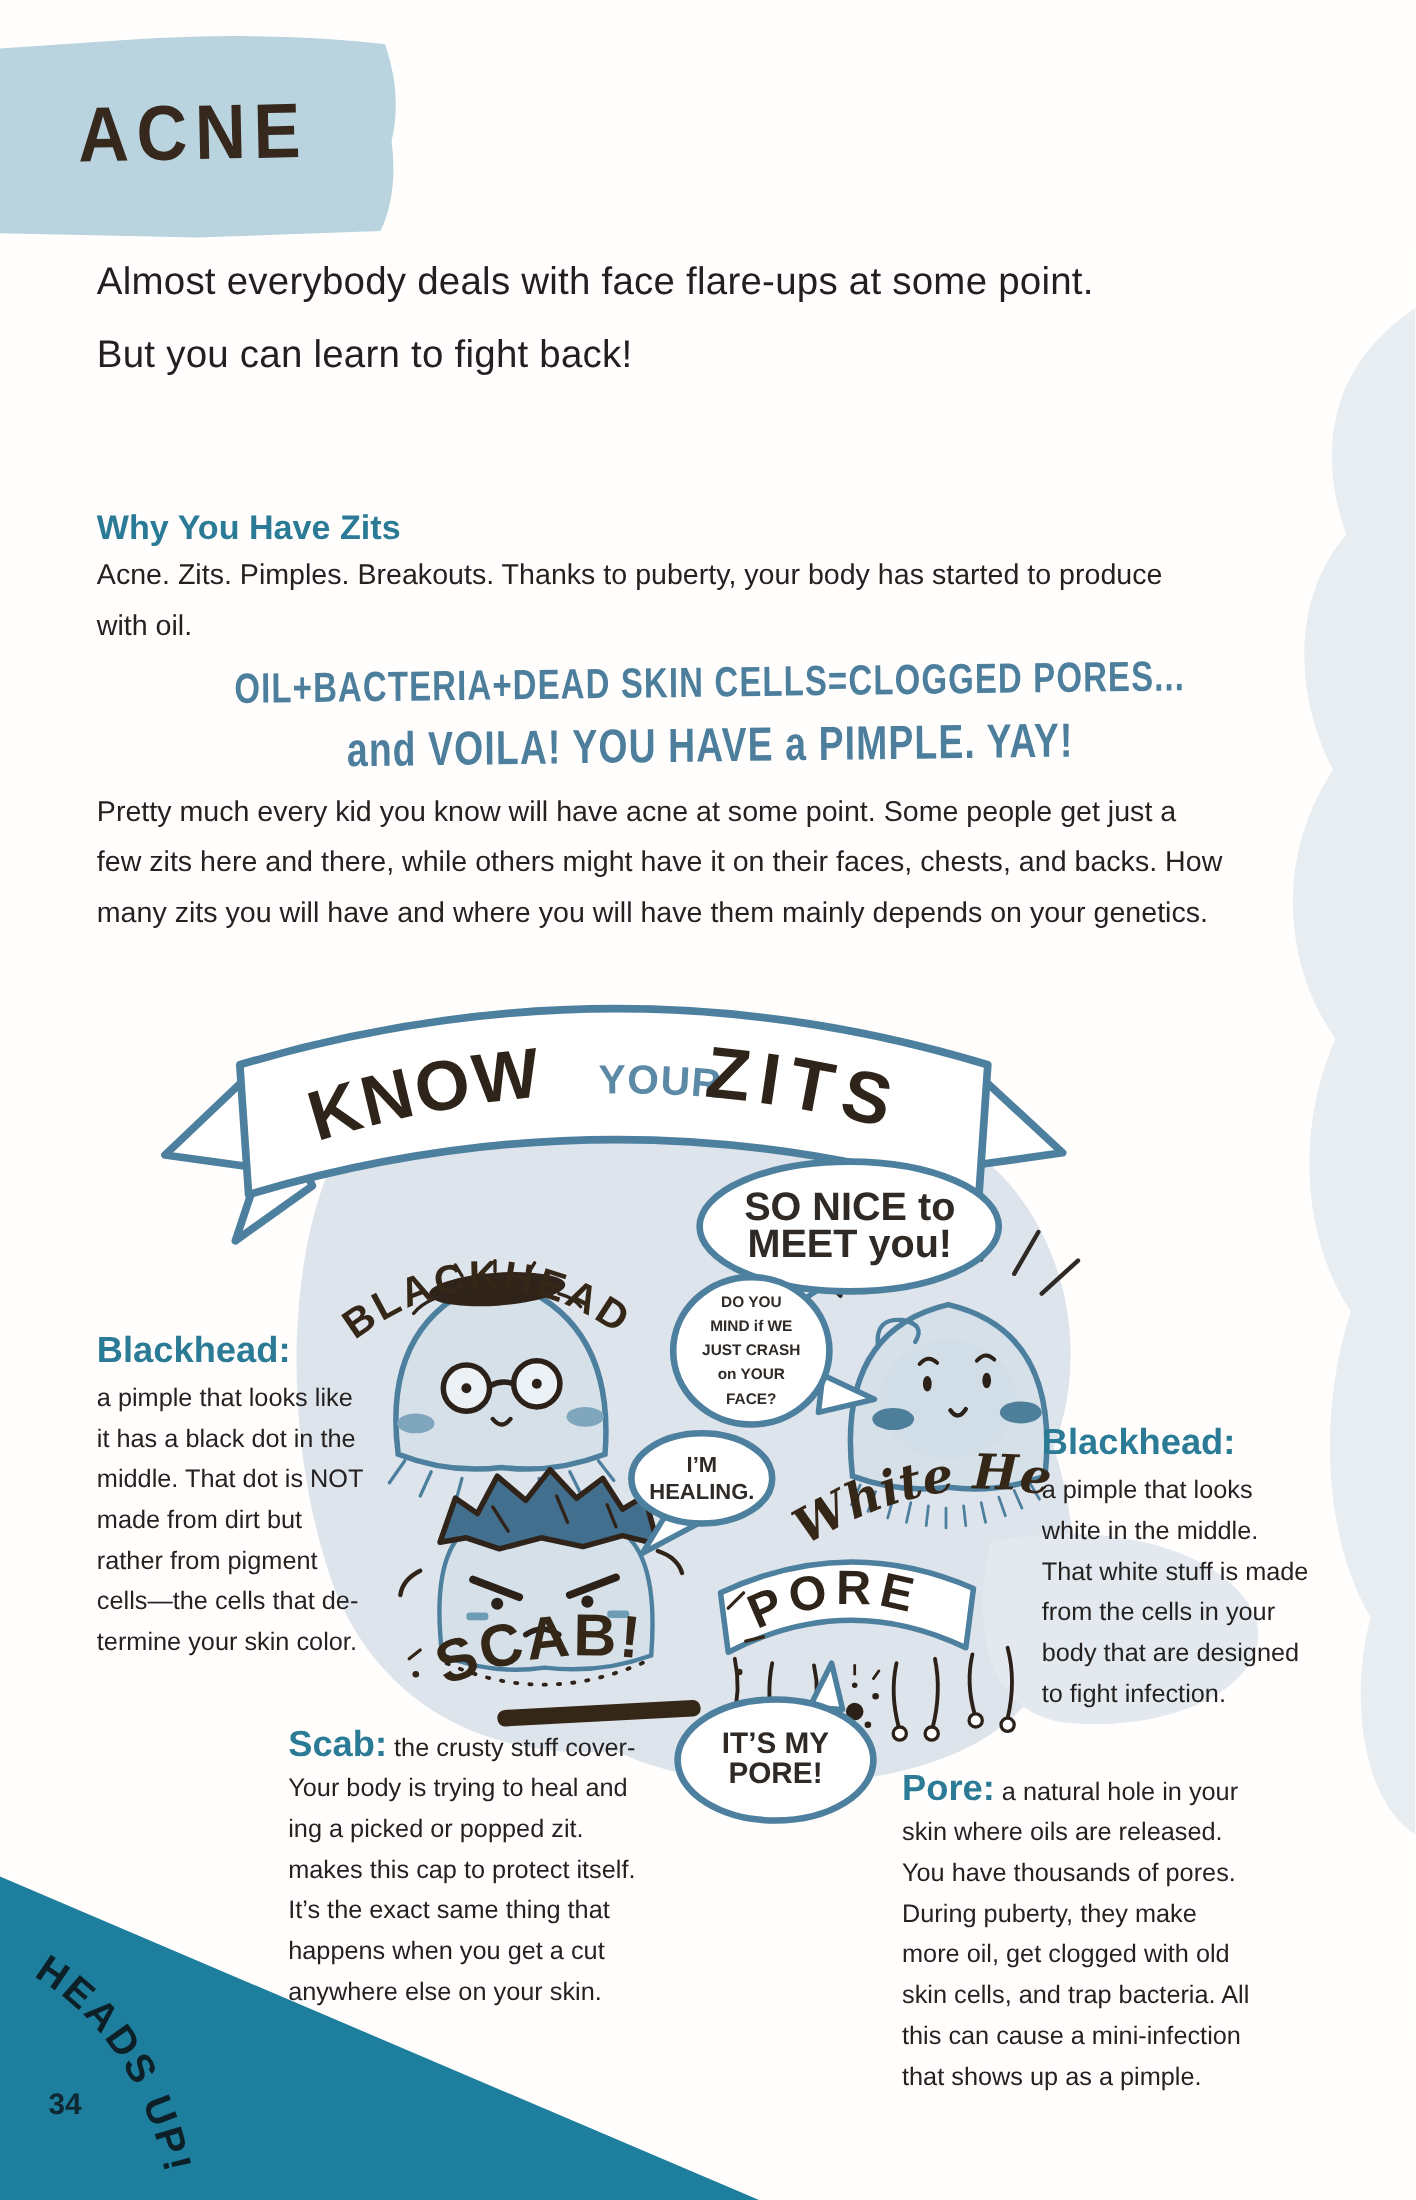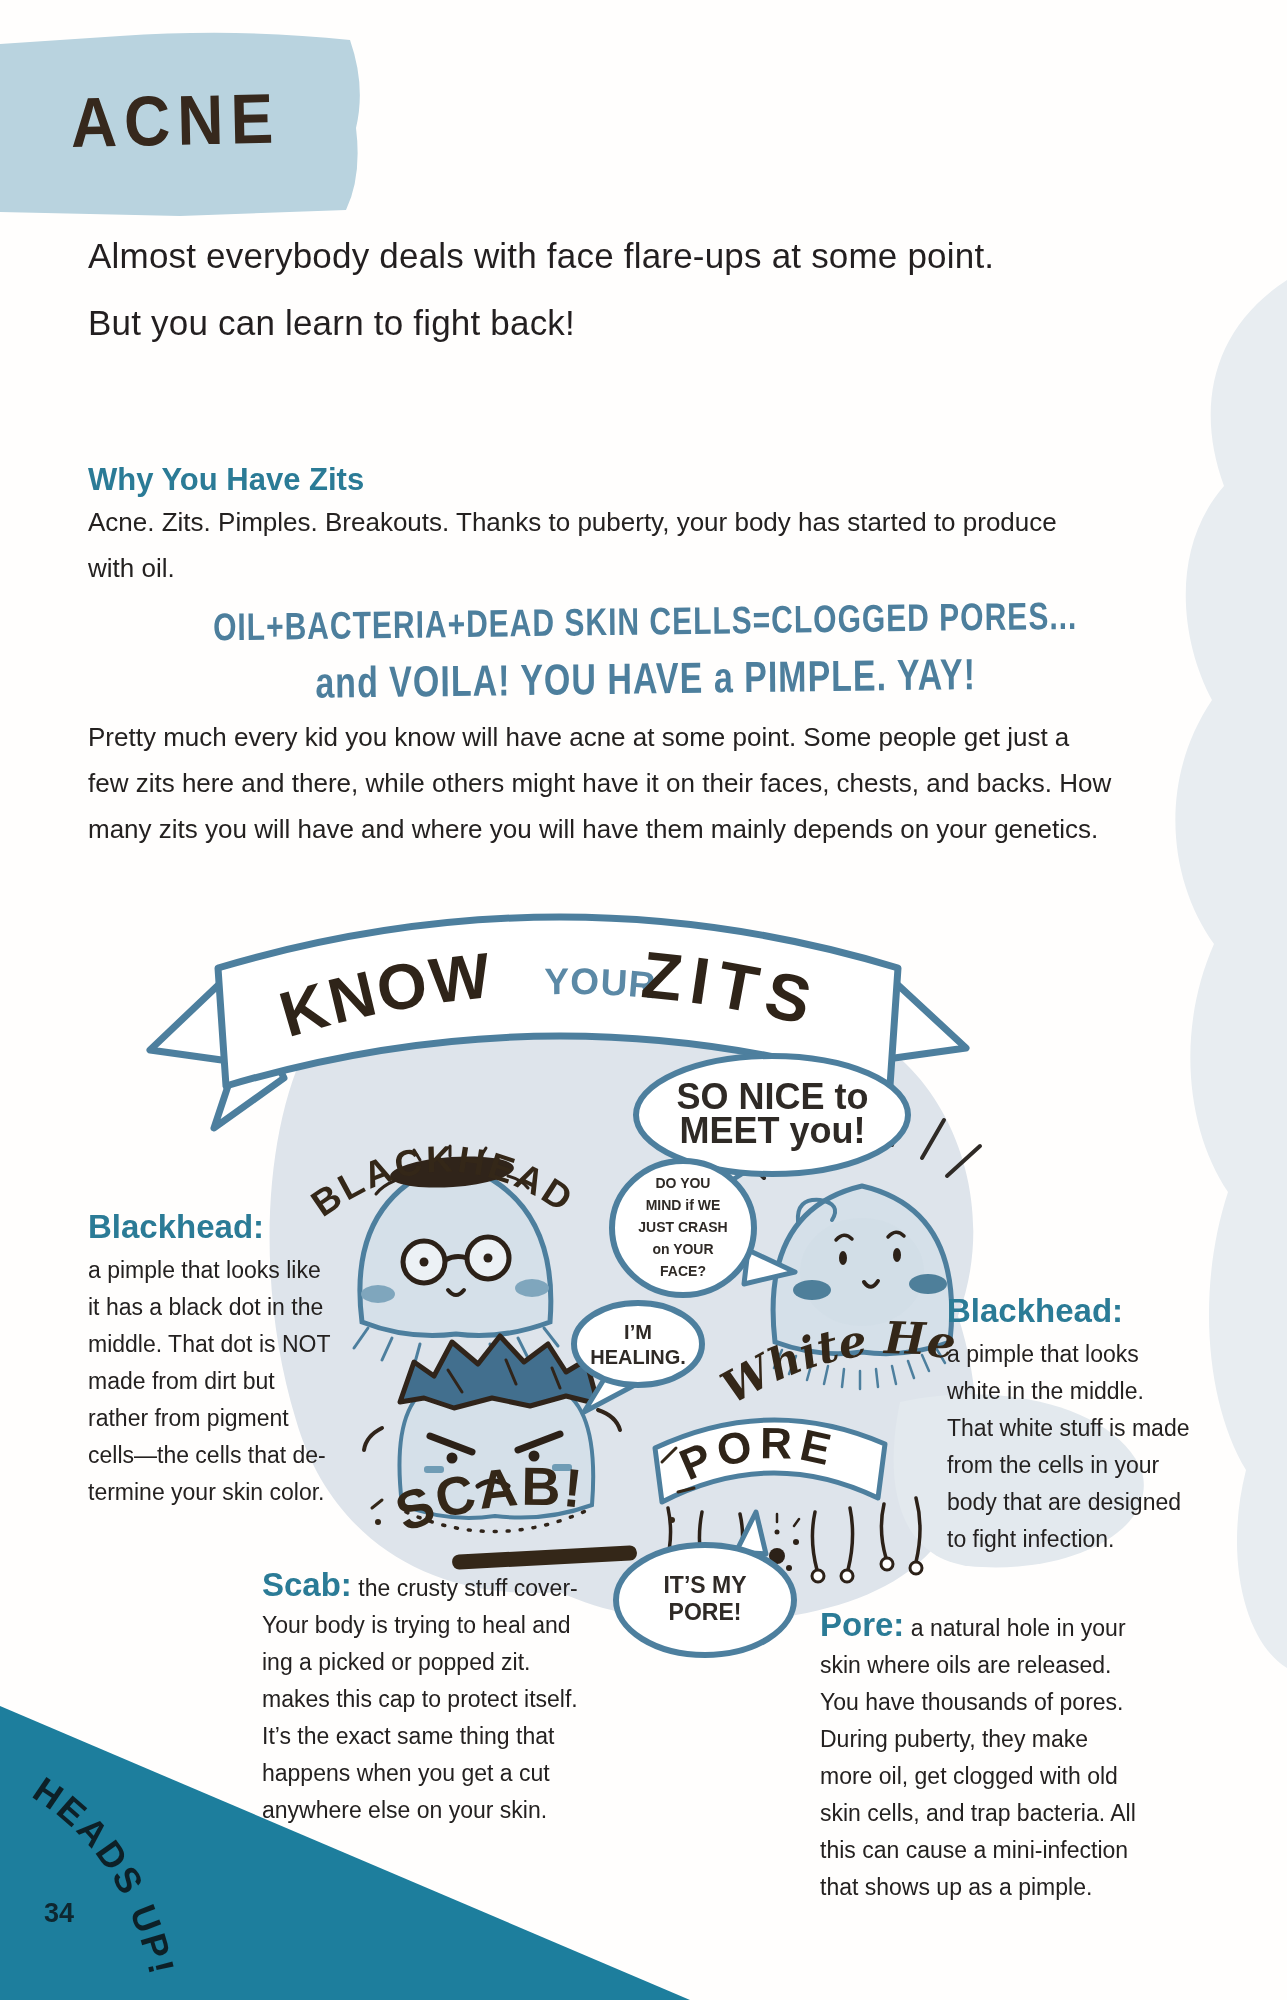--- a/index.html
+++ b/index.html
@@ -254,21 +254,21 @@
     <div>DO YOU</div>
     <div>MIND if WE</div>
     <div>JUST CRASH</div>
     <div>on YOUR</div>
     <div>FACE?</div>
   </div>
   <div class="bubble-txt" style="left:575px;top:1320px;width:126px;font-size:20px;line-height:25px;">
     <div>I’M</div>
     <div>HEALING.</div>
   </div>
-  <div class="bubble-txt" style="left:618px;top:1572px;width:174px;font-size:23px;line-height:27px;">
+  <div class="bubble-txt" style="left:618px;top:1572px;width:174px;font-size:27px;line-height:27px;">
     <div>IT’S MY</div>
     <div>PORE!</div>
   </div>
 
   <div class="def-block" style="left:88px;top:1208px;">
     <div class="def-term">Blackhead:</div>
     <div class="def-line" style="margin-top:6px;">a pimple that looks like</div>
     <div class="def-line">it has a black dot in the</div>
     <div class="def-line">middle. That dot is NOT</div>
     <div class="def-line">made from dirt but</div>

